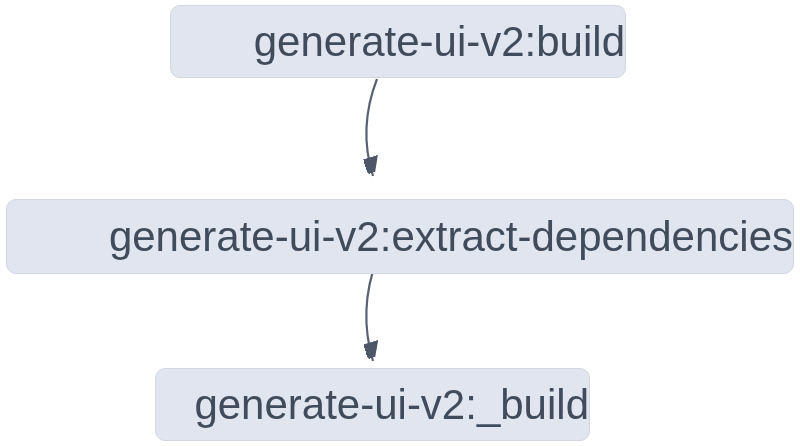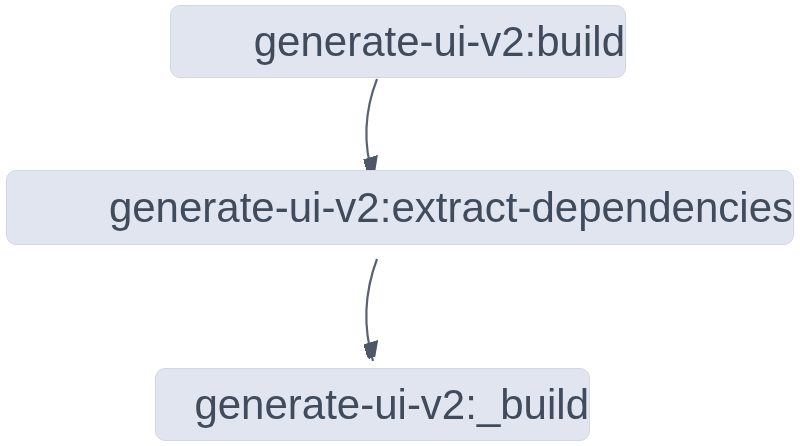--- a/index.html
+++ b/index.html
@@ -24,21 +24,21 @@
     border: 1.5px solid #d2d7e2;
     border-radius: 10px;
     color: #404b5c;
     font-size: 42px;
     line-height: 1;
     white-space: nowrap;
     box-sizing: border-box;
     cursor: pointer;
   }
   .node-build   { left: 170px; top: 5px;   width: 456px; height: 73px; }
-  .node-extract { left: 6px;   top: 170px; width: 788px; height: 75px; padding-left: 24px; }
+  .node-extract { left: 6px;   top: 199px; width: 788px; height: 75px; padding-left: 24px; }
   .node-ubuild  { left: 155px; top: 368px; width: 435px; height: 73px; }
   .edges {
     position: absolute;
     left: 0;
     top: 0;
     width: 800px;
     height: 446px;
     pointer-events: none;
   }
 </style>

